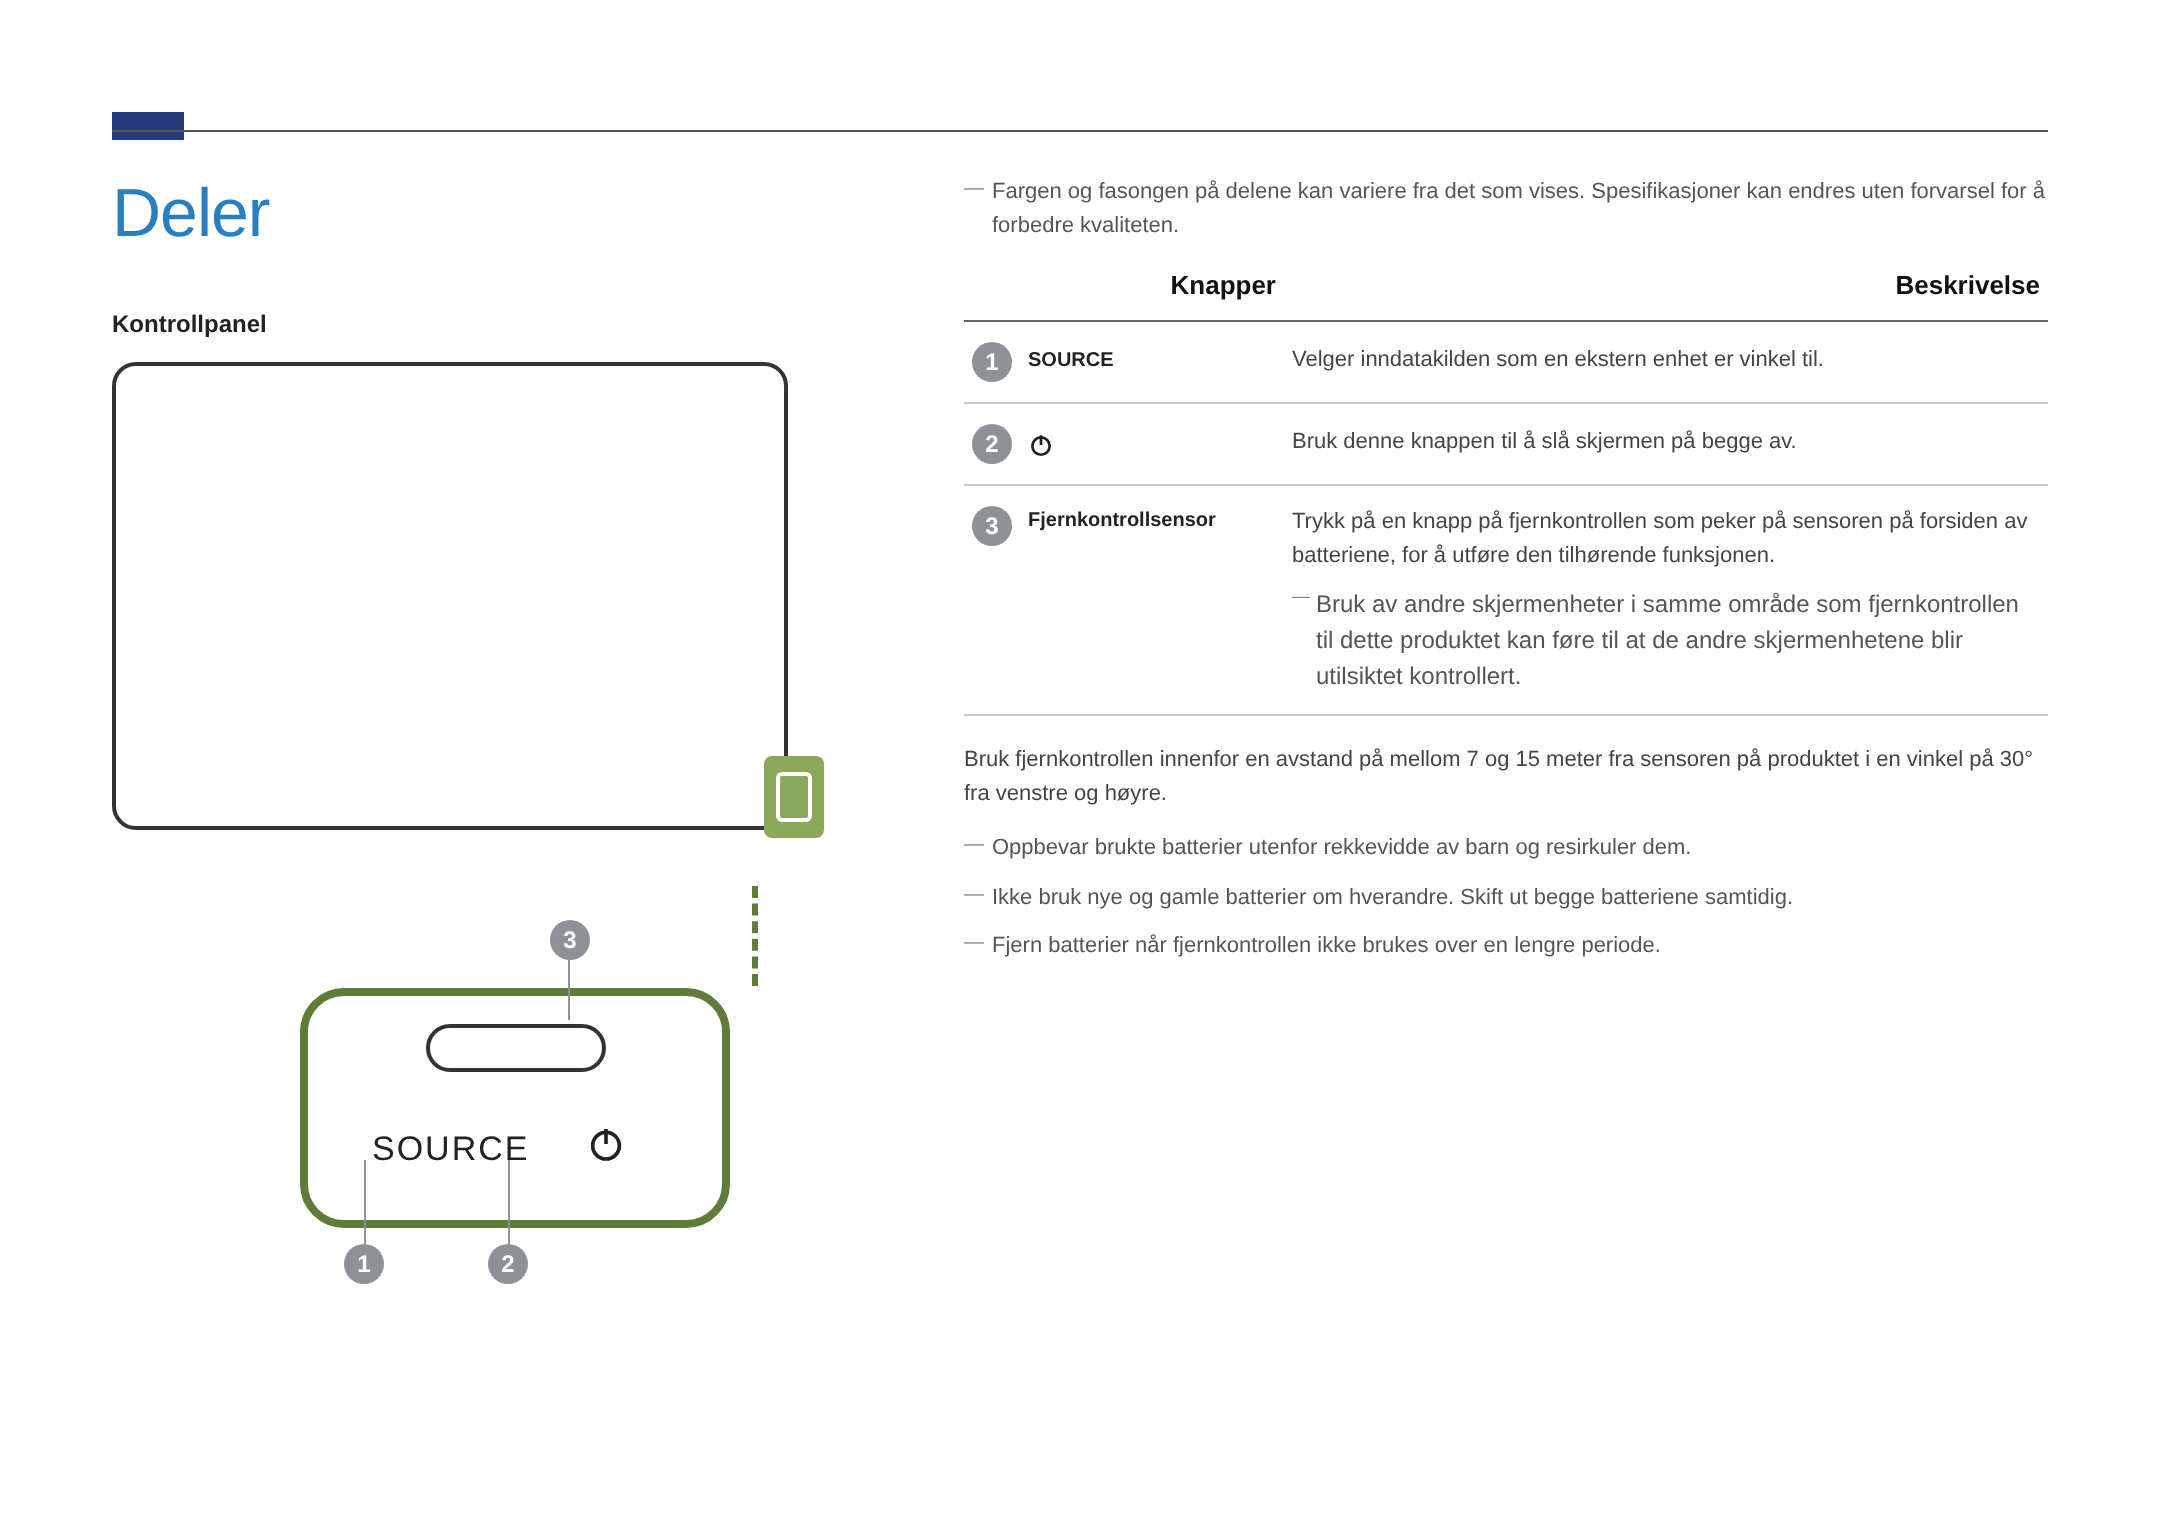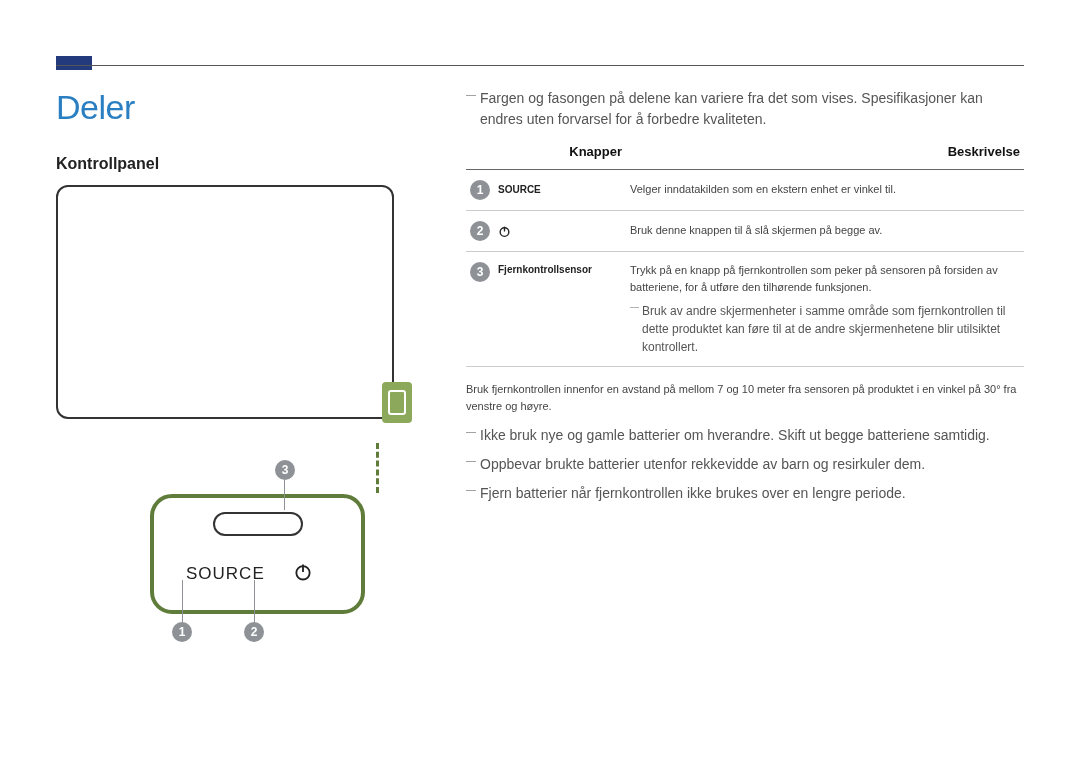--- a/index.html
+++ b/index.html
@@ -22,34 +22,34 @@
   .top-accent {
     position: absolute;
     top: 56px;
     left: 56px;
     width: 36px;
     height: 14px;
     background: #233b7d;
   }
   .page {
     display: flex;
-    gap: 40px;
+    gap: 56px;
     margin-top: 28px;
   }
   .left-col { width: 370px; flex-shrink: 0; }
   .right-col { flex: 1; }
   h1 {
     font-size: 34px;
     font-weight: 400;
     color: #2a7fc2;
     margin-bottom: 28px;
     letter-spacing: -0.5px;
   }
   h2 {
-    font-size: 16px;
+    font-size: 12px;
     font-weight: 600;
     color: #222;
     margin-bottom: 12px;
   }
   .diagram-wrap { position: relative; width: 370px; }
   .display-rect {
     width: 338px;
     height: 234px;
     border: 2px solid #333;
     border-radius: 12px;
@@ -129,21 +129,21 @@
   .dash-line {
     border-left: 3px dashed #607c3a;
     height: 48px;
     position: absolute;
   }
   .leader {
     position: absolute;
     background: #8e9196;
   }
   .note {
-    font-size: 14px;
+    font-size: 11px;
     line-height: 1.5;
     color: #555;
     margin-bottom: 8px;
     padding-left: 14px;
     position: relative;
   }
   .note::before {
     content: "―";
     position: absolute;
     left: 0;
@@ -260,24 +260,24 @@
             </div>
           </td>
           <td>
             <span>Trykk på en knapp på fjernkontrollen som peker på sensoren på forsiden av batteriene, for å utføre den tilhørende funksjonen.</span>
             <div class="td-note">Bruk av andre skjermenheter i samme område som fjernkontrollen til dette produktet kan føre til at de andre skjermenhetene blir utilsiktet kontrollert.</div>
           </td>
         </tr>
       </tbody>
     </table>
 
-    <p class="body-text">Bruk fjernkontrollen innenfor en avstand på mellom 7 og 10 meter fra sensoren på produktet i en vinkel på 30° fra venstre og høyre.</p>
-
+    <p class="body-text">Bruk fjernkontrollen innenfor en avstand på mellom 7 og 15 meter fra sensoren på produktet i en vinkel på 30° fra venstre og høyre.</p>
+
+    <p class="note">Oppbevar brukte batterier utenfor rekkevidde av barn og resirkuler dem.</p>
     <p class="note">Ikke bruk nye og gamle batterier om hverandre. Skift ut begge batteriene samtidig.</p>
-    <p class="note">Oppbevar brukte batterier utenfor rekkevidde av barn og resirkuler dem.</p>
     <p class="note">Fjern batterier når fjernkontrollen ikke brukes over en lengre periode.</p>
   </div>
 
 </div>
 
 <div class="btn-panel-wrap">
   <div class="btn-panel">
     <div class="oval-slot"></div>
     <div class="panel-row">
       <span class="source-label">SOURCE</span>

